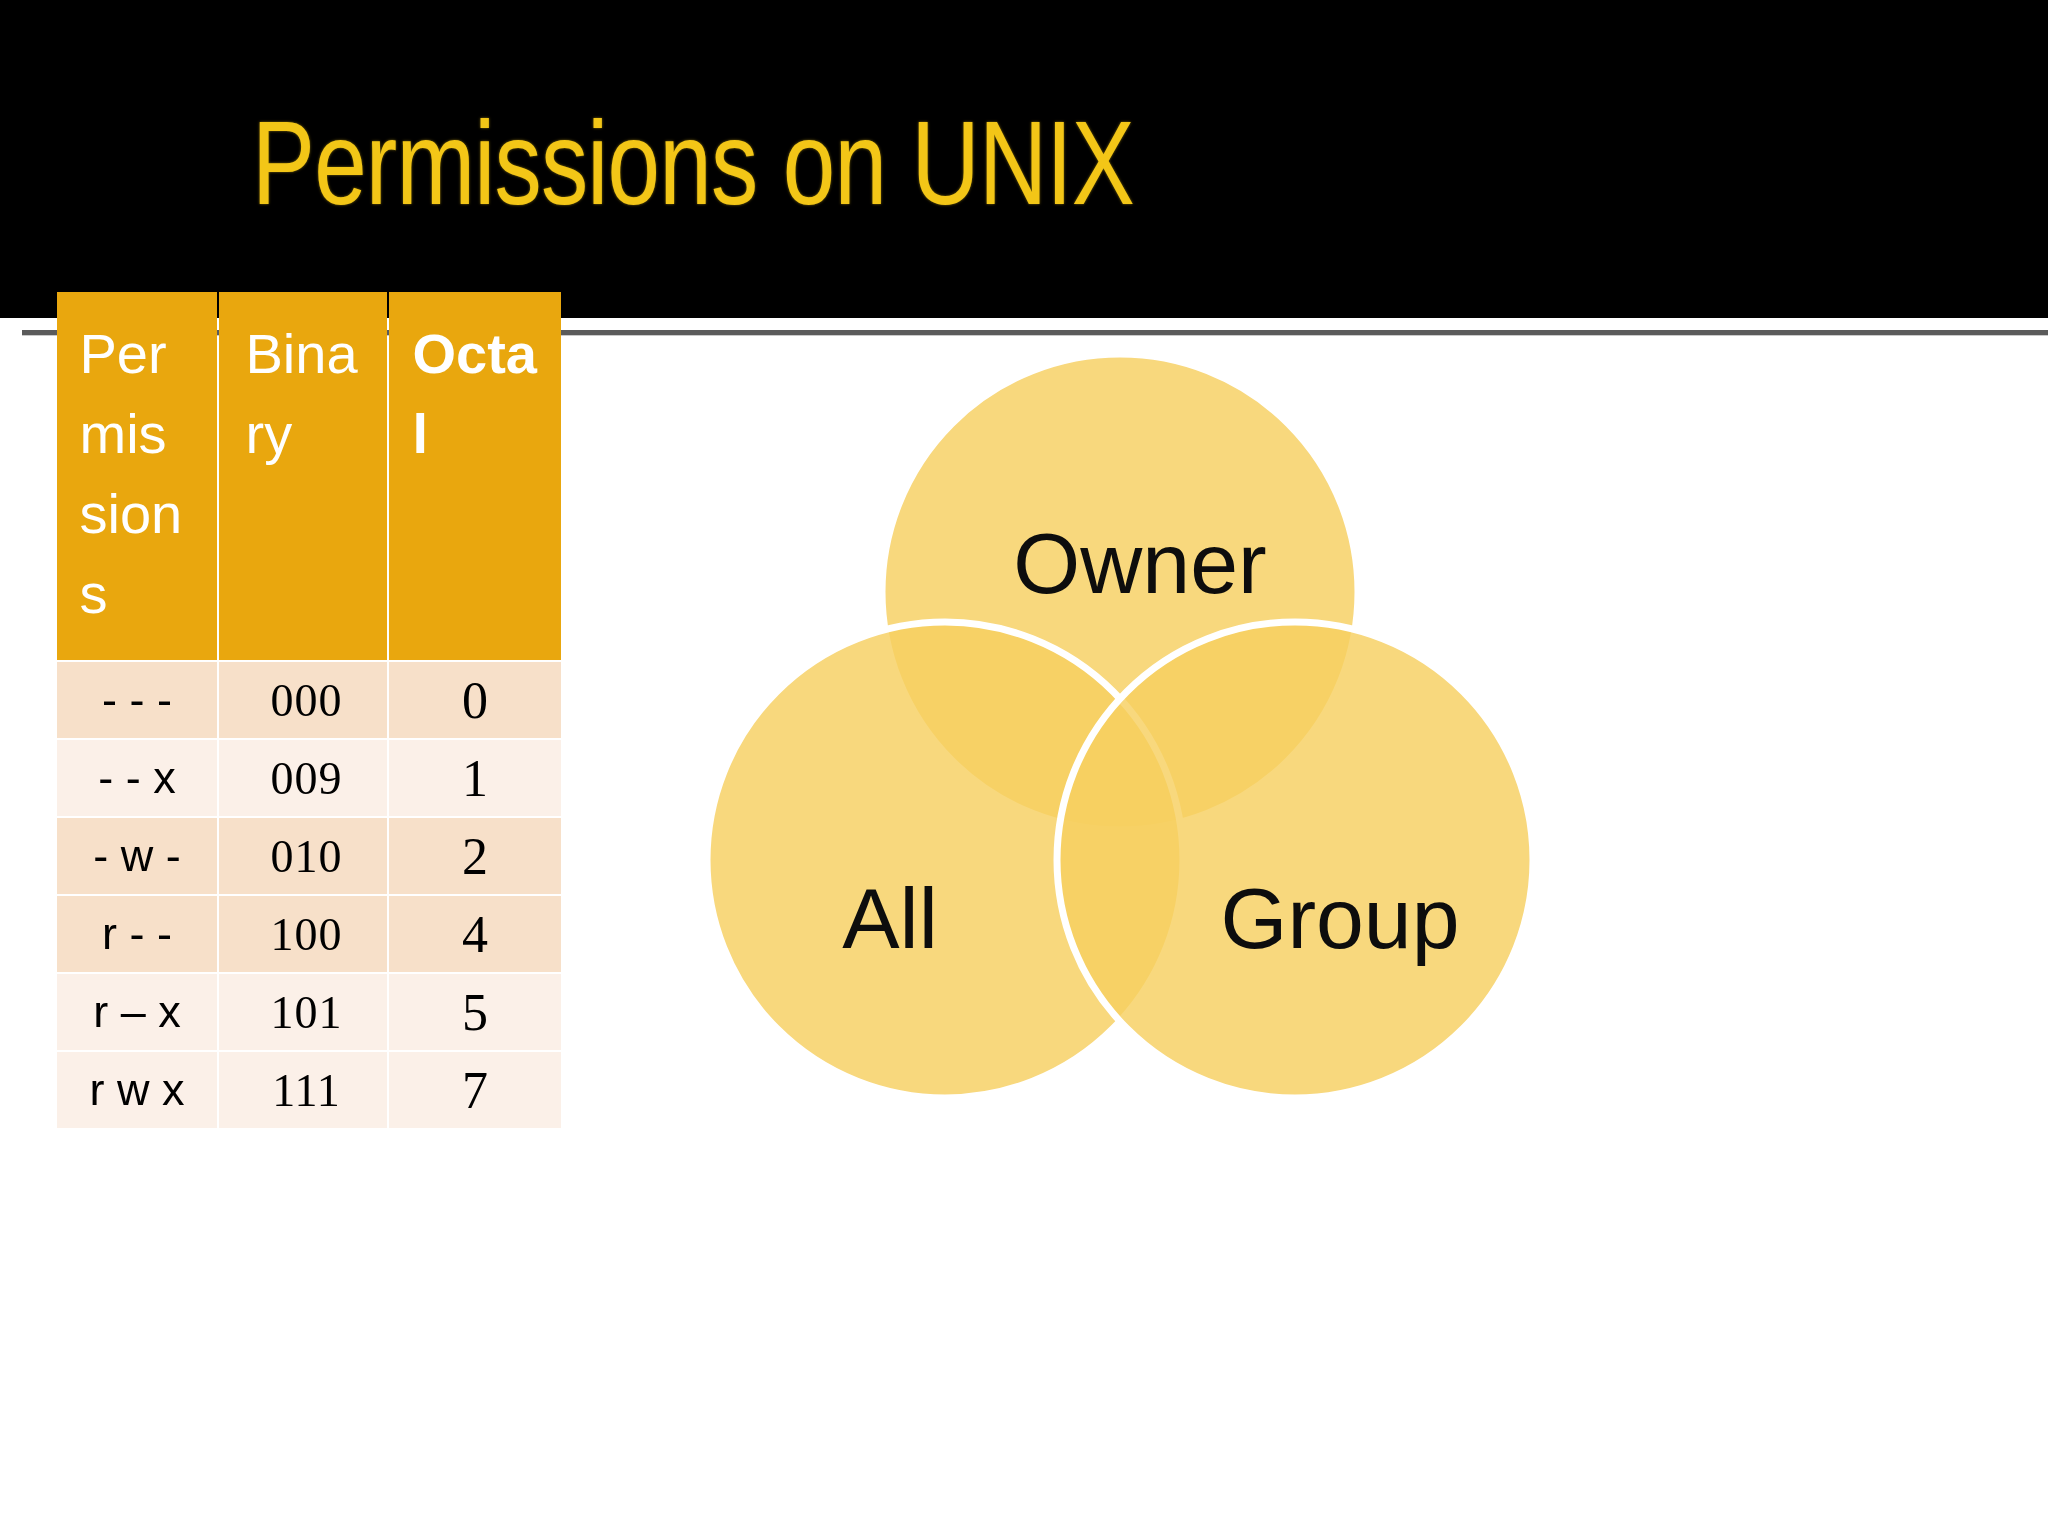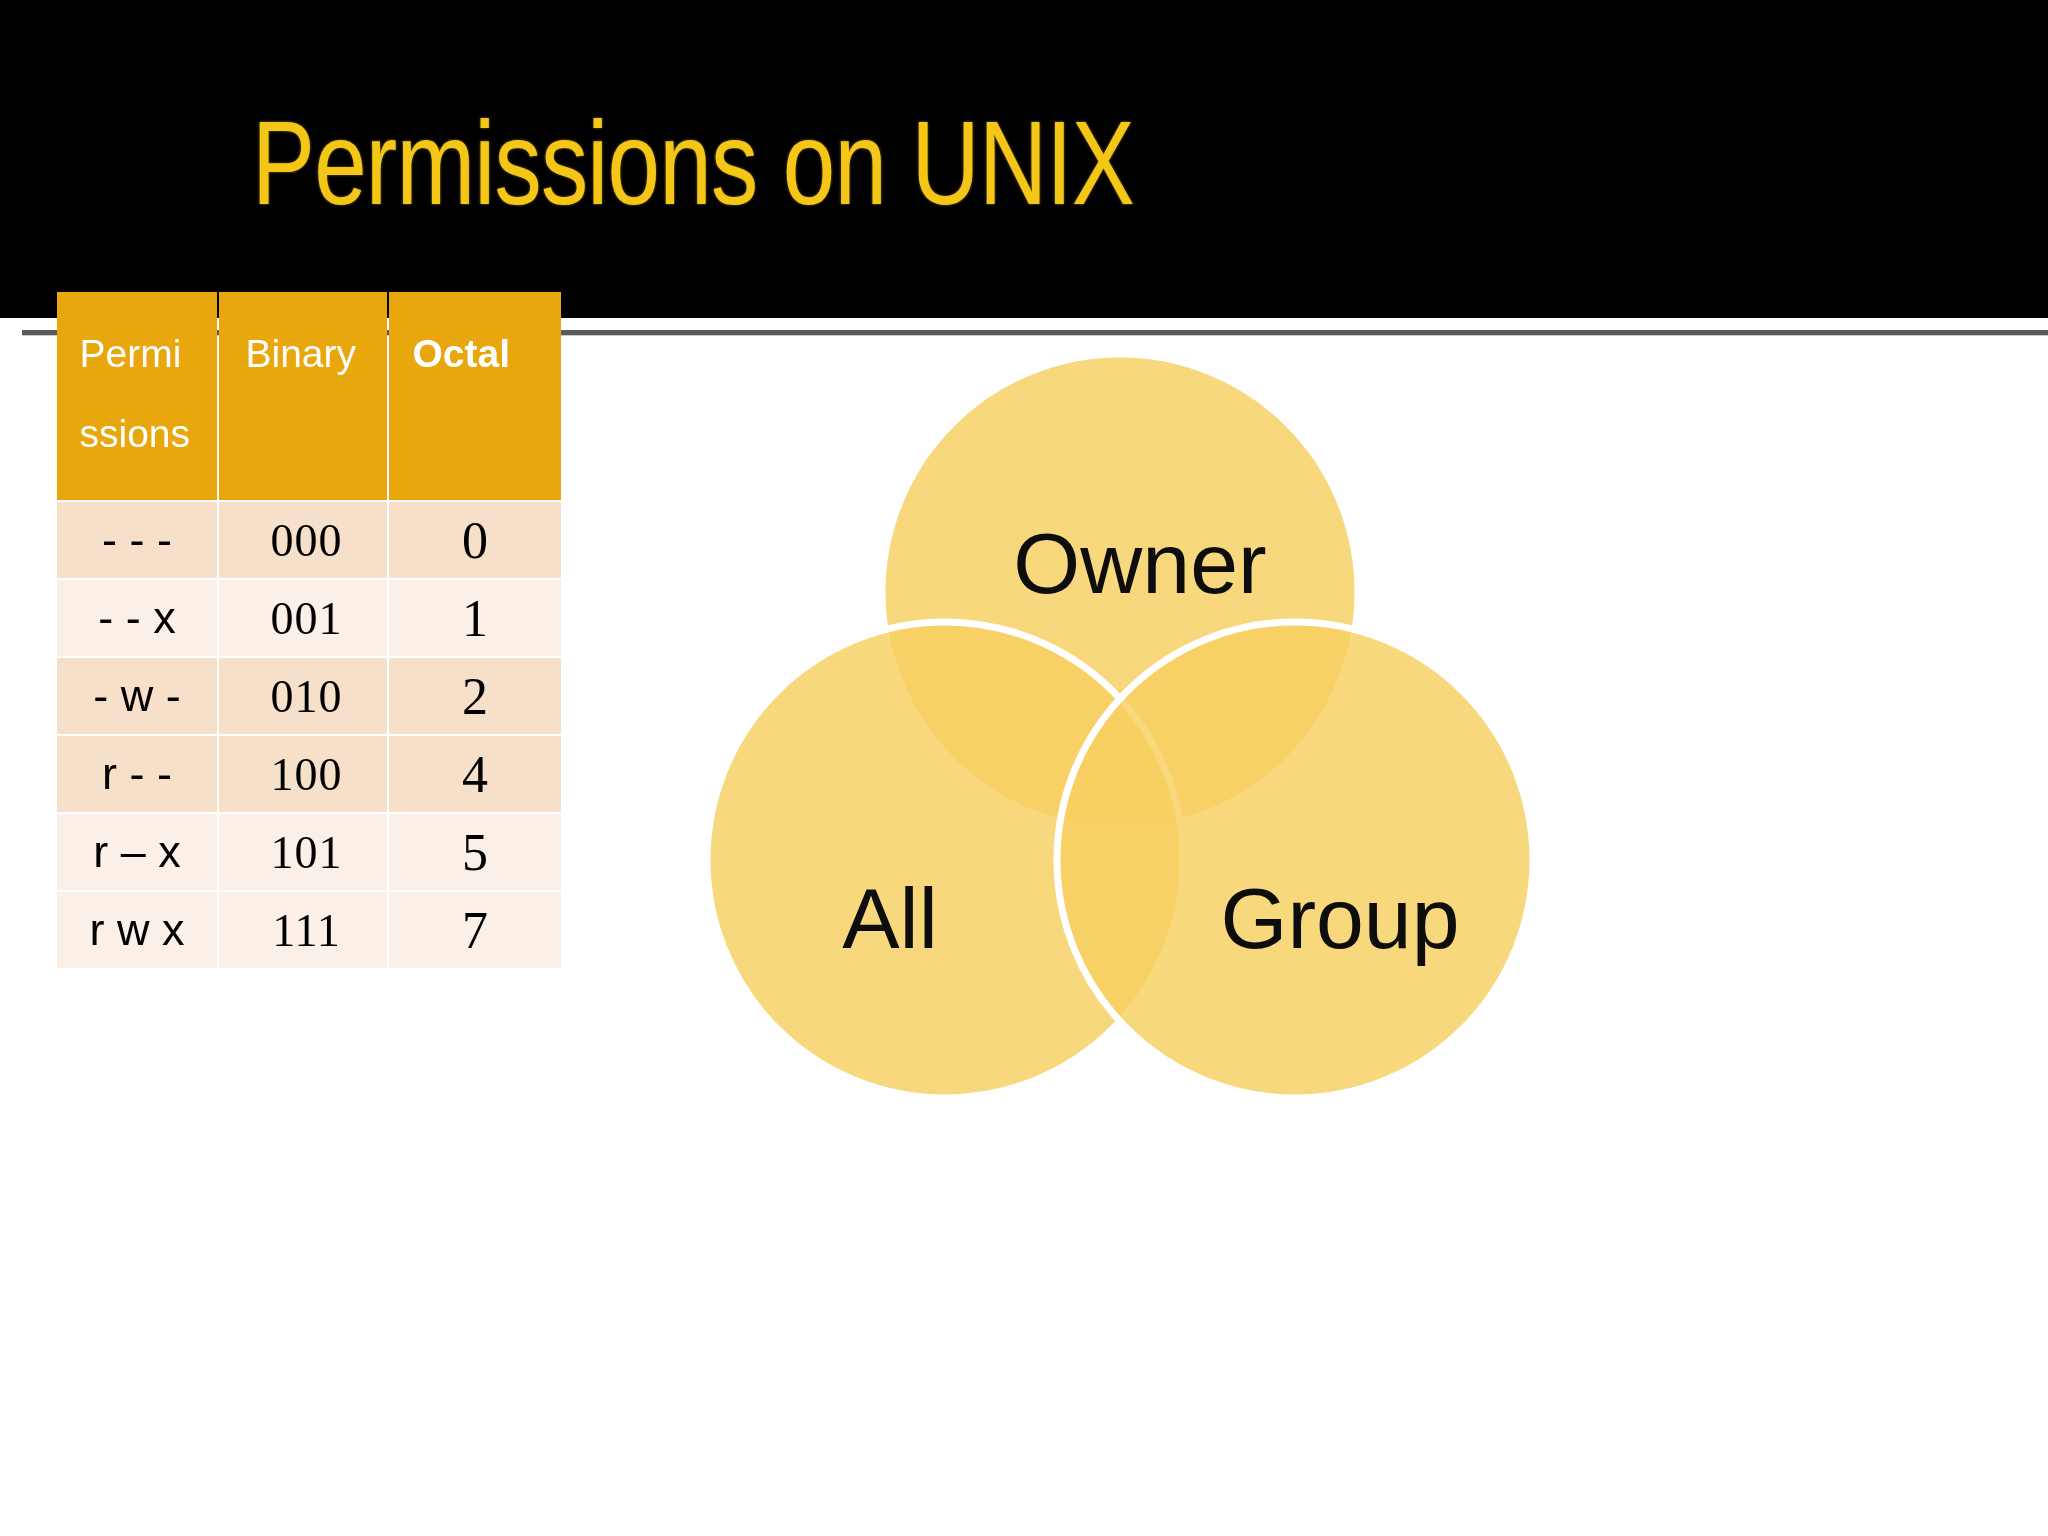--- a/index.html
+++ b/index.html
@@ -58,21 +58,21 @@
     border-spacing: 2px;
     table-layout: fixed;
   }
   #perm-table col.c-perm { width: 160px; }
   #perm-table col.c-bin  { width: 168px; }
   #perm-table col.c-oct  { width: 172px; }
 
   #perm-table th {
     background: #E9A70E;
     color: #ffffff;
-    font-size: 39px;
+    font-size: 56px;
     line-height: 80px;
     font-weight: 400;
     text-align: center;
     vertical-align: top;
     padding: 22px 4px 26px 4px;
     height: 152px;
     word-break: break-all;
     font-family: "Liberation Sans", sans-serif;
   }
   #perm-table th .hdr-wrap {
@@ -150,21 +150,21 @@
     </tr>
   </thead>
   <tbody id="perm-body">
       <tr class="row-odd">
         <td class="cell-perm">- - -</td>
         <td class="cell-bin">000</td>
         <td class="cell-oct">0</td>
       </tr>
       <tr class="row-even">
         <td class="cell-perm">- - x</td>
-        <td class="cell-bin">001</td>
+        <td class="cell-bin">009</td>
         <td class="cell-oct">1</td>
       </tr>
       <tr class="row-odd">
         <td class="cell-perm">- w -</td>
         <td class="cell-bin">010</td>
         <td class="cell-oct">2</td>
       </tr>
       <tr class="row-odd">
         <td class="cell-perm">r - -</td>
         <td class="cell-bin">100</td>

